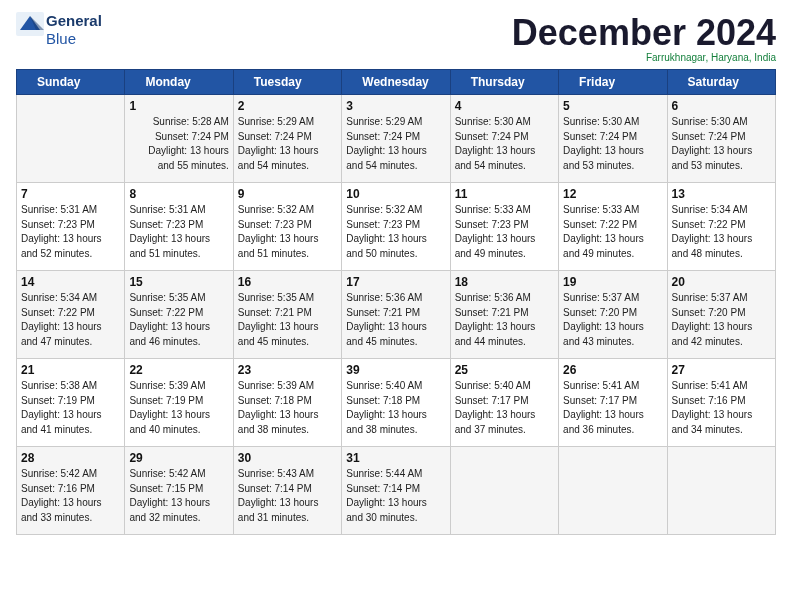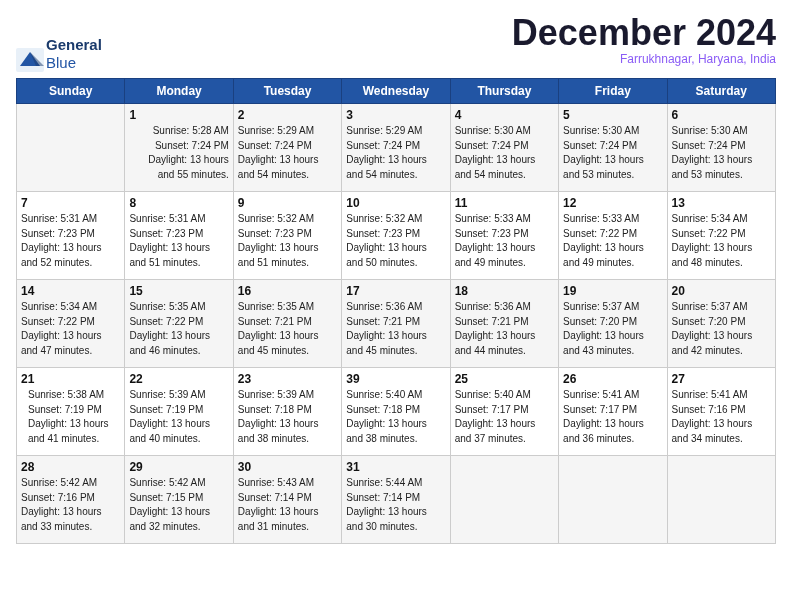--- a/index.html
+++ b/index.html
@@ -15,53 +15,52 @@
       padding: 12px 16px 8px 16px;
     }
     .header {
       display: flex;
       justify-content: space-between;
       align-items: flex-start;
       margin-bottom: 6px;
     }
     .logo {
       display: flex;
-      align-items: flex-end;
-      margin-top: 24px;
+      align-items: flex-start;
     }
     .logo-icon {
       width: 28px;
       height: 24px;
       margin-right: 2px;
     }
     .title-area {
       text-align: right;
     }
     .month-title {
       font-size: 36px;
       font-weight: bold;
       color: #1a1a2e;
     }
     .location {
-      font-size: 12px;
-      color: #8b5cf6;
+      font-size: 10px;
+      color: #15803d;
       margin-top: -2px;
     }
     table {
       width: 100%;
       border-collapse: collapse;
       table-layout: fixed;
     }
     thead th {
       background-color: #2255a4;
       color: #fff;
       font-size: 12px;
       font-weight: bold;
-      padding: 5px 14px;
-      text-align: center;
+      padding: 5px 20px;
+      text-align: left;
       border: 1px solid #1a4080;
     }
     tbody td {
       border: 1px solid #ccc;
       vertical-align: top;
       padding: 4px 4px 3px 4px;
       font-size: 10px;
       color: #222;
       height: 88px;
     }
@@ -262,21 +261,21 @@
             <span class="day-num">20</span>
             <div class="cell-info" style="white-space: pre-line;">Sunrise: 5:37 AM
 Sunset: 7:20 PM
 Daylight: 13 hours
 and 42 minutes.</div>
           </td>
         </tr>
         <tr>
           <td>
             <span class="day-num">21</span>
-            <div class="cell-info" style="white-space: pre-line; margin-left: 7px;">Sunrise: 5:38 AM
+            <div class="cell-info" style="white-space: pre-line;">Sunrise: 5:38 AM
 Sunset: 7:19 PM
 Daylight: 13 hours
 and 41 minutes.</div>
           </td>
           <td>
             <span class="day-num">22</span>
             <div class="cell-info" style="white-space: pre-line;">Sunrise: 5:39 AM
 Sunset: 7:19 PM
 Daylight: 13 hours
 and 40 minutes.</div>

